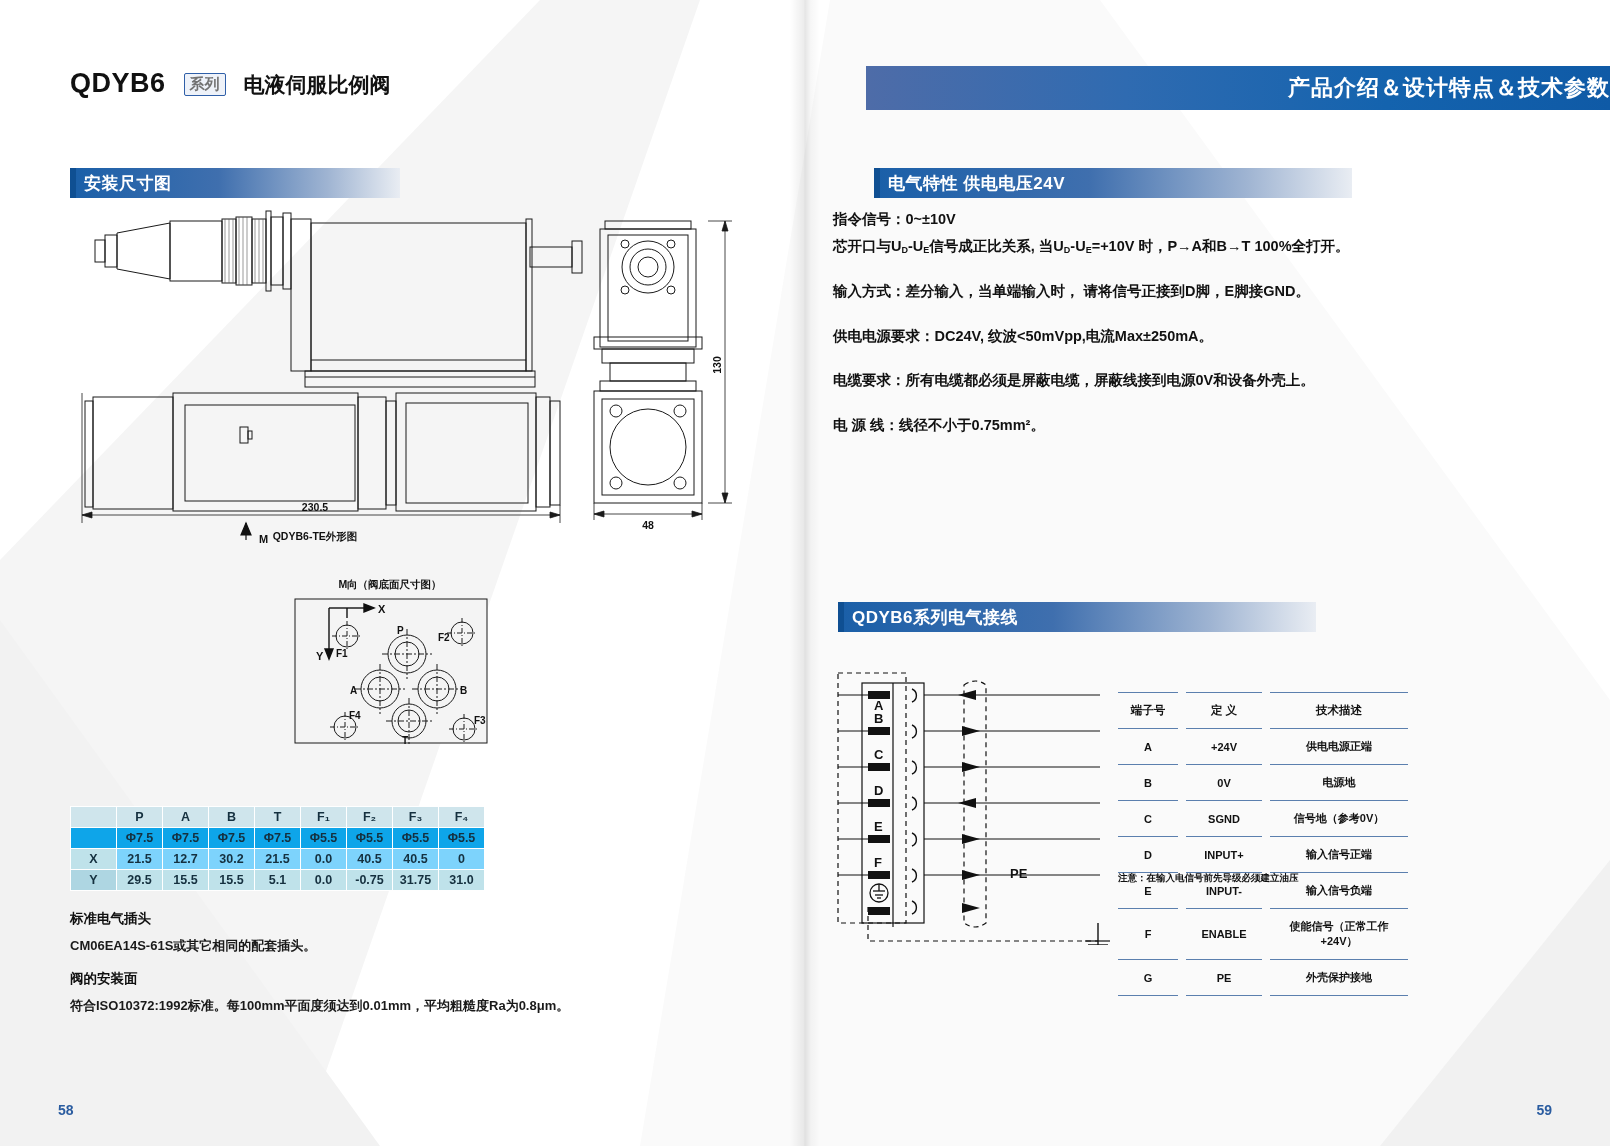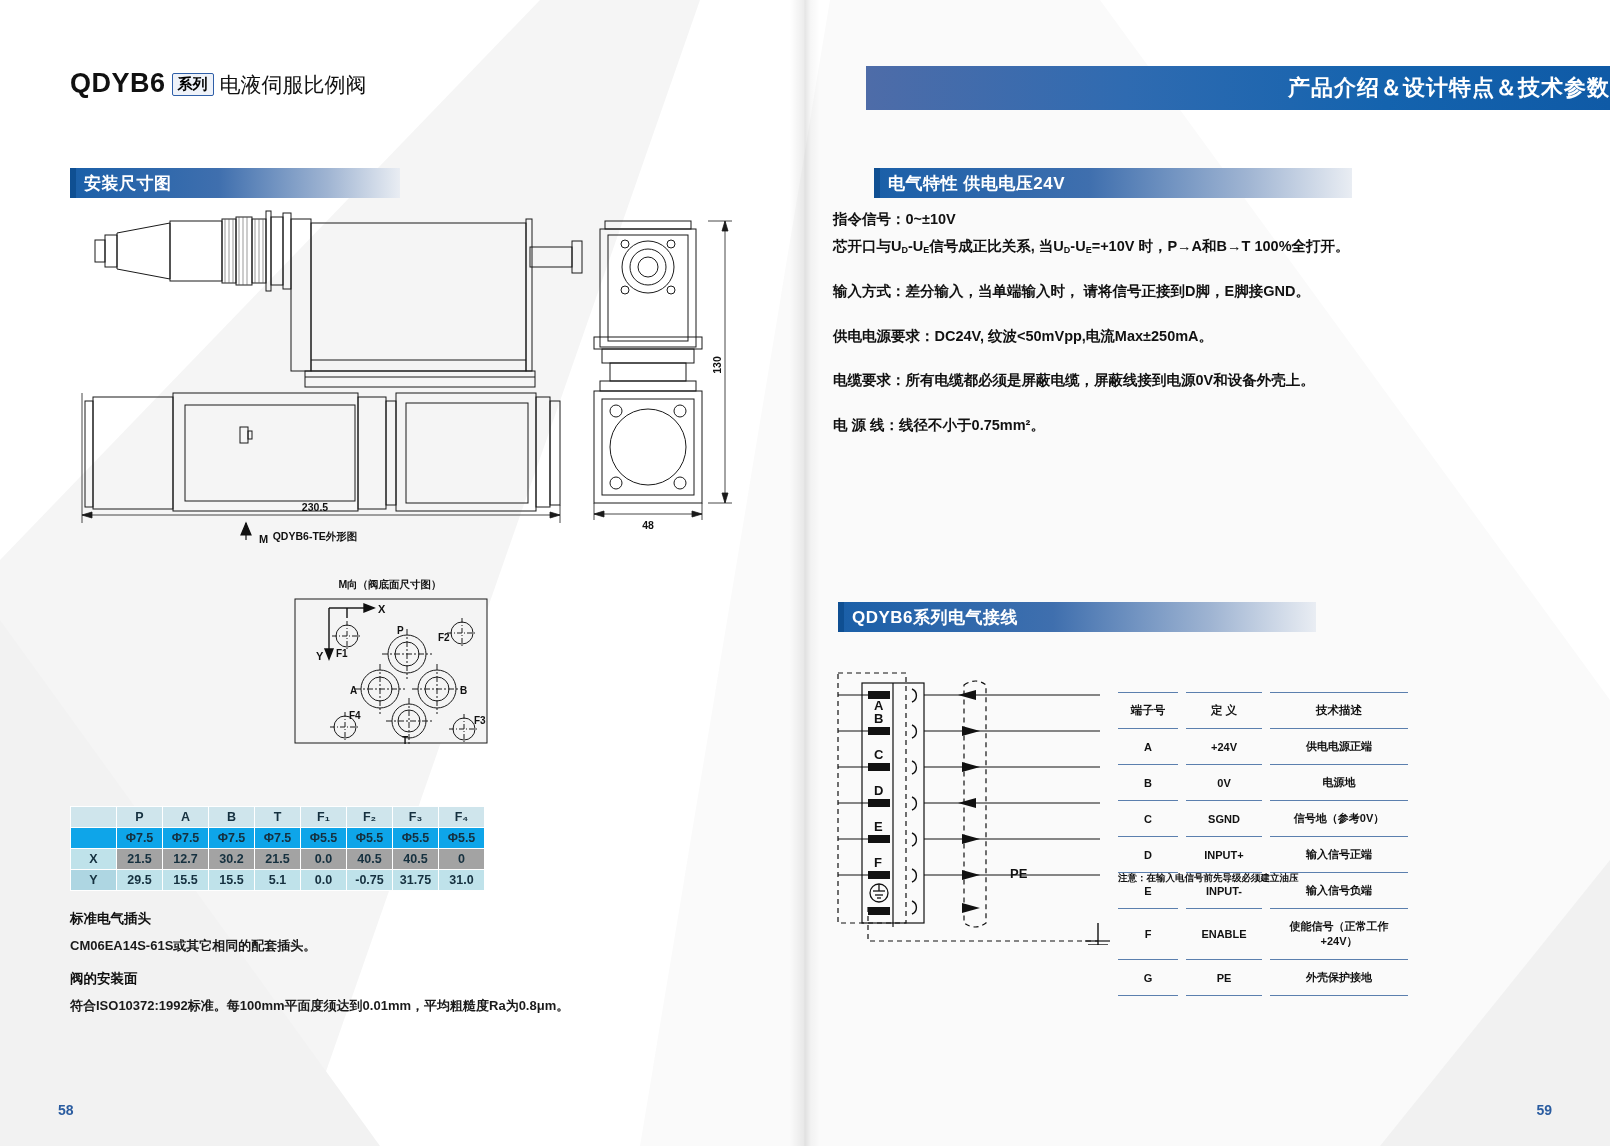--- a/index.html
+++ b/index.html
@@ -24,28 +24,28 @@
   }
 
   
   .header { position:absolute; left:0; top:66px; width:1610px; height:56px; z-index:6; }
   .header-bar {
     position:absolute; right:0; top:0; width:744px; height:44px;
     background: linear-gradient(to right, #4e6ca8 0%, #2f6bb1 35%, #1463ae 70%, #0f5aa6 100%);
     display:flex; align-items:center; justify-content:flex-end;
   }
   .header-bar-text { color:#fff; font-size:22px; font-weight:bold; letter-spacing:1px; }
-  .header-left { position:absolute; left:70px; top:2px; display:flex; align-items:baseline; gap:6px; }
+  .header-left { position:absolute; left:70px; top:2px; display:flex; align-items:baseline; gap:18px; }
   .brand { font-size:27px; font-weight:bold; letter-spacing:0.5px; color:#111; }
   .series-badge {
-    display:inline-block; border:1.5px solid #2f5fa8; color:#000000;
+    display:inline-block; border:1.5px solid #2f5fa8; color:#737373;
     font-size:15px; font-weight:bold; padding:1px 5px; border-radius:2px;
     background:#eef2f9; position:relative; top:-3px;
   }
-  .brand-sub { font-size:21px; font-weight:normal; color:#111; }
+  .brand-sub { font-size:21px; font-weight:bold; color:#111; }
 
   
   .sec-title {
     position:absolute; height:30px; z-index:6;
     display:flex; align-items:center;
     background: linear-gradient(to right, #1a5fa8 0%, #3f6fae 45%, #9fb4d2 78%, #e9edf3 100%);
     padding-left:14px;
   }
   .sec-title .bar { position:absolute; left:0; top:0; width:6px; height:30px; background:#0f4f92; }
   .sec-title span { color:#ffffff; font-size:17px; font-weight:bold; letter-spacing:0.5px; }
@@ -62,21 +62,21 @@
 
   
   .dimtable { position:absolute; left:70px; top:806px; z-index:6; border-collapse:collapse; font-size:12.5px; }
   .dimtable td, .dimtable th {
     border:1px solid #ffffff; text-align:center; font-weight:bold; color:#15303f;
     width:46px; height:21px; padding:0 2px;
   }
   .dimtable thead th { background:#cfe5ec; }
   .dimtable thead th.corner { background:#cfe5ec; }
   .dimtable tr.r-phi td { background:#0ea5e9; }
-  .dimtable tr.r-x td { background:#a3a3a3; }
+  .dimtable tr.r-x td { background:#7dd3fc; }
   .dimtable tr.r-y td { background:#bfe2ea; }
   .dimtable td.rowhdr { background:#aed6e2; width:32px; }
   .dimtable tr.r-x td.rowhdr { background:#bfe2ea; }
   .dimtable tr.r-y td.rowhdr { background:#aed6e2; }
 
   
   .notes { position:absolute; left:70px; top:910px; width:650px; z-index:6; }
   .notes .nh { font-size:13.5px; font-weight:bold; margin:0 0 9px 0; }
   .notes .np { font-size:13px; font-weight:bold; margin:0 0 15px 0; color:#1a1a1a; }
 

